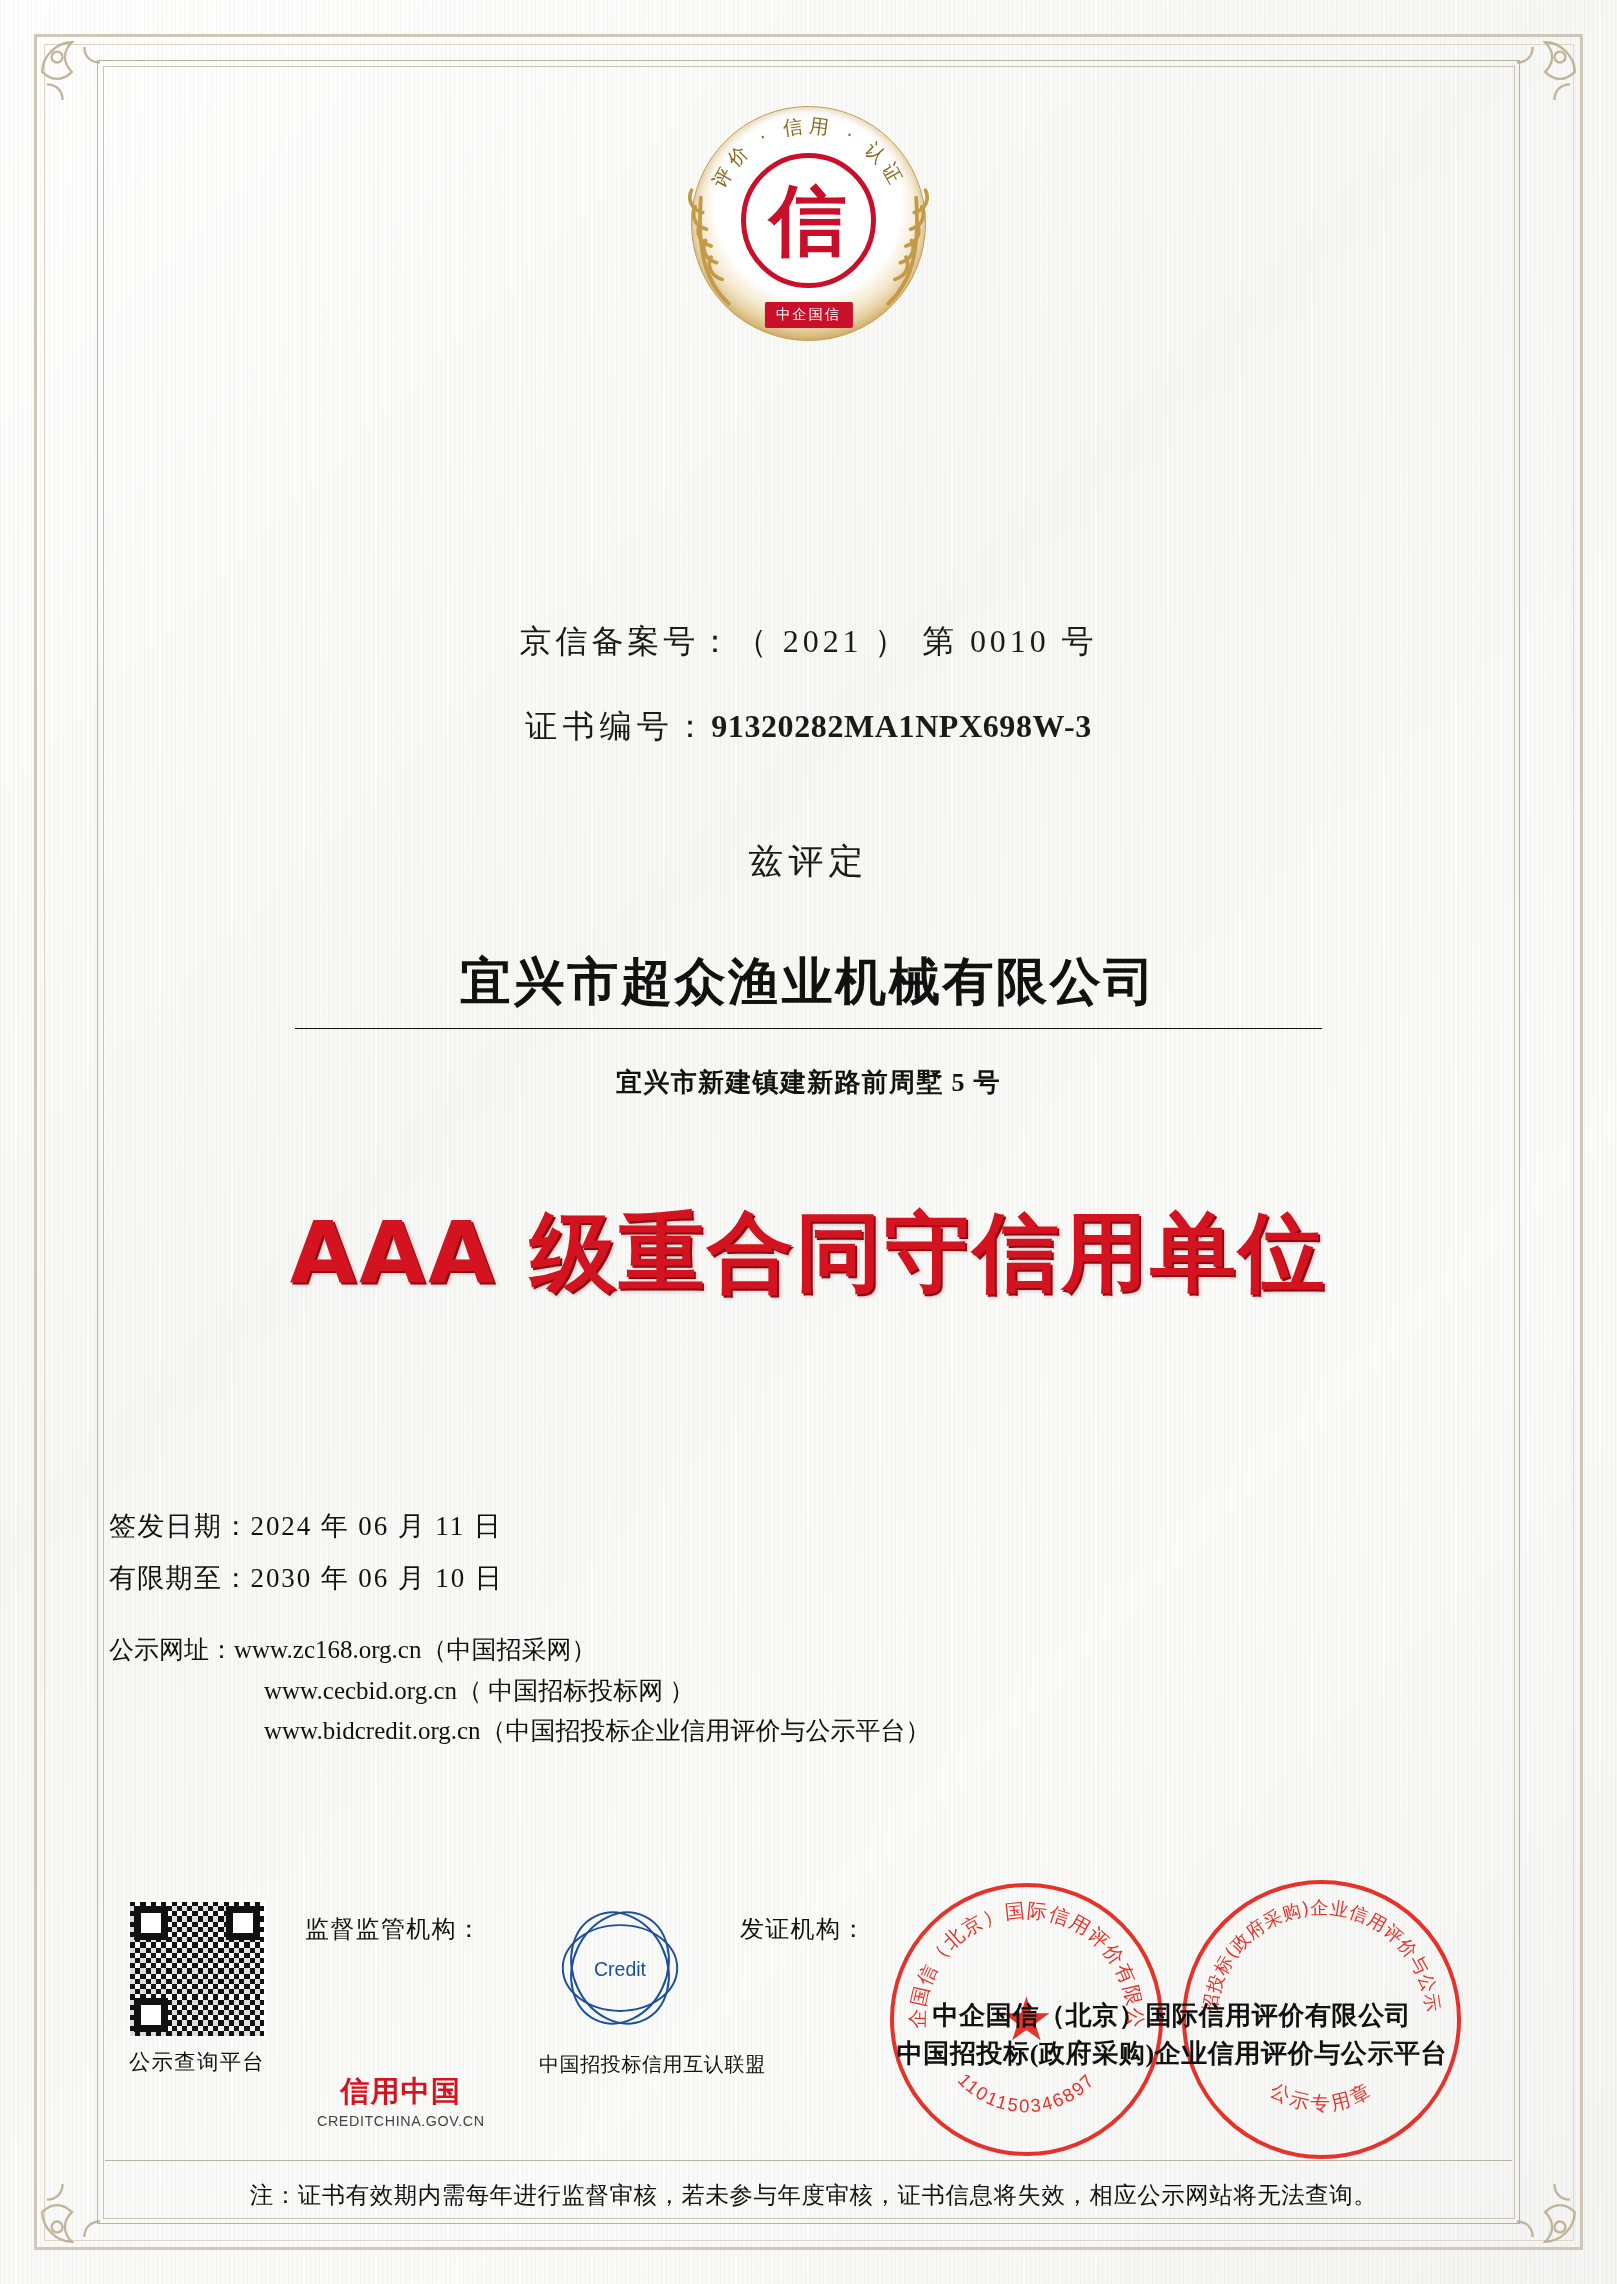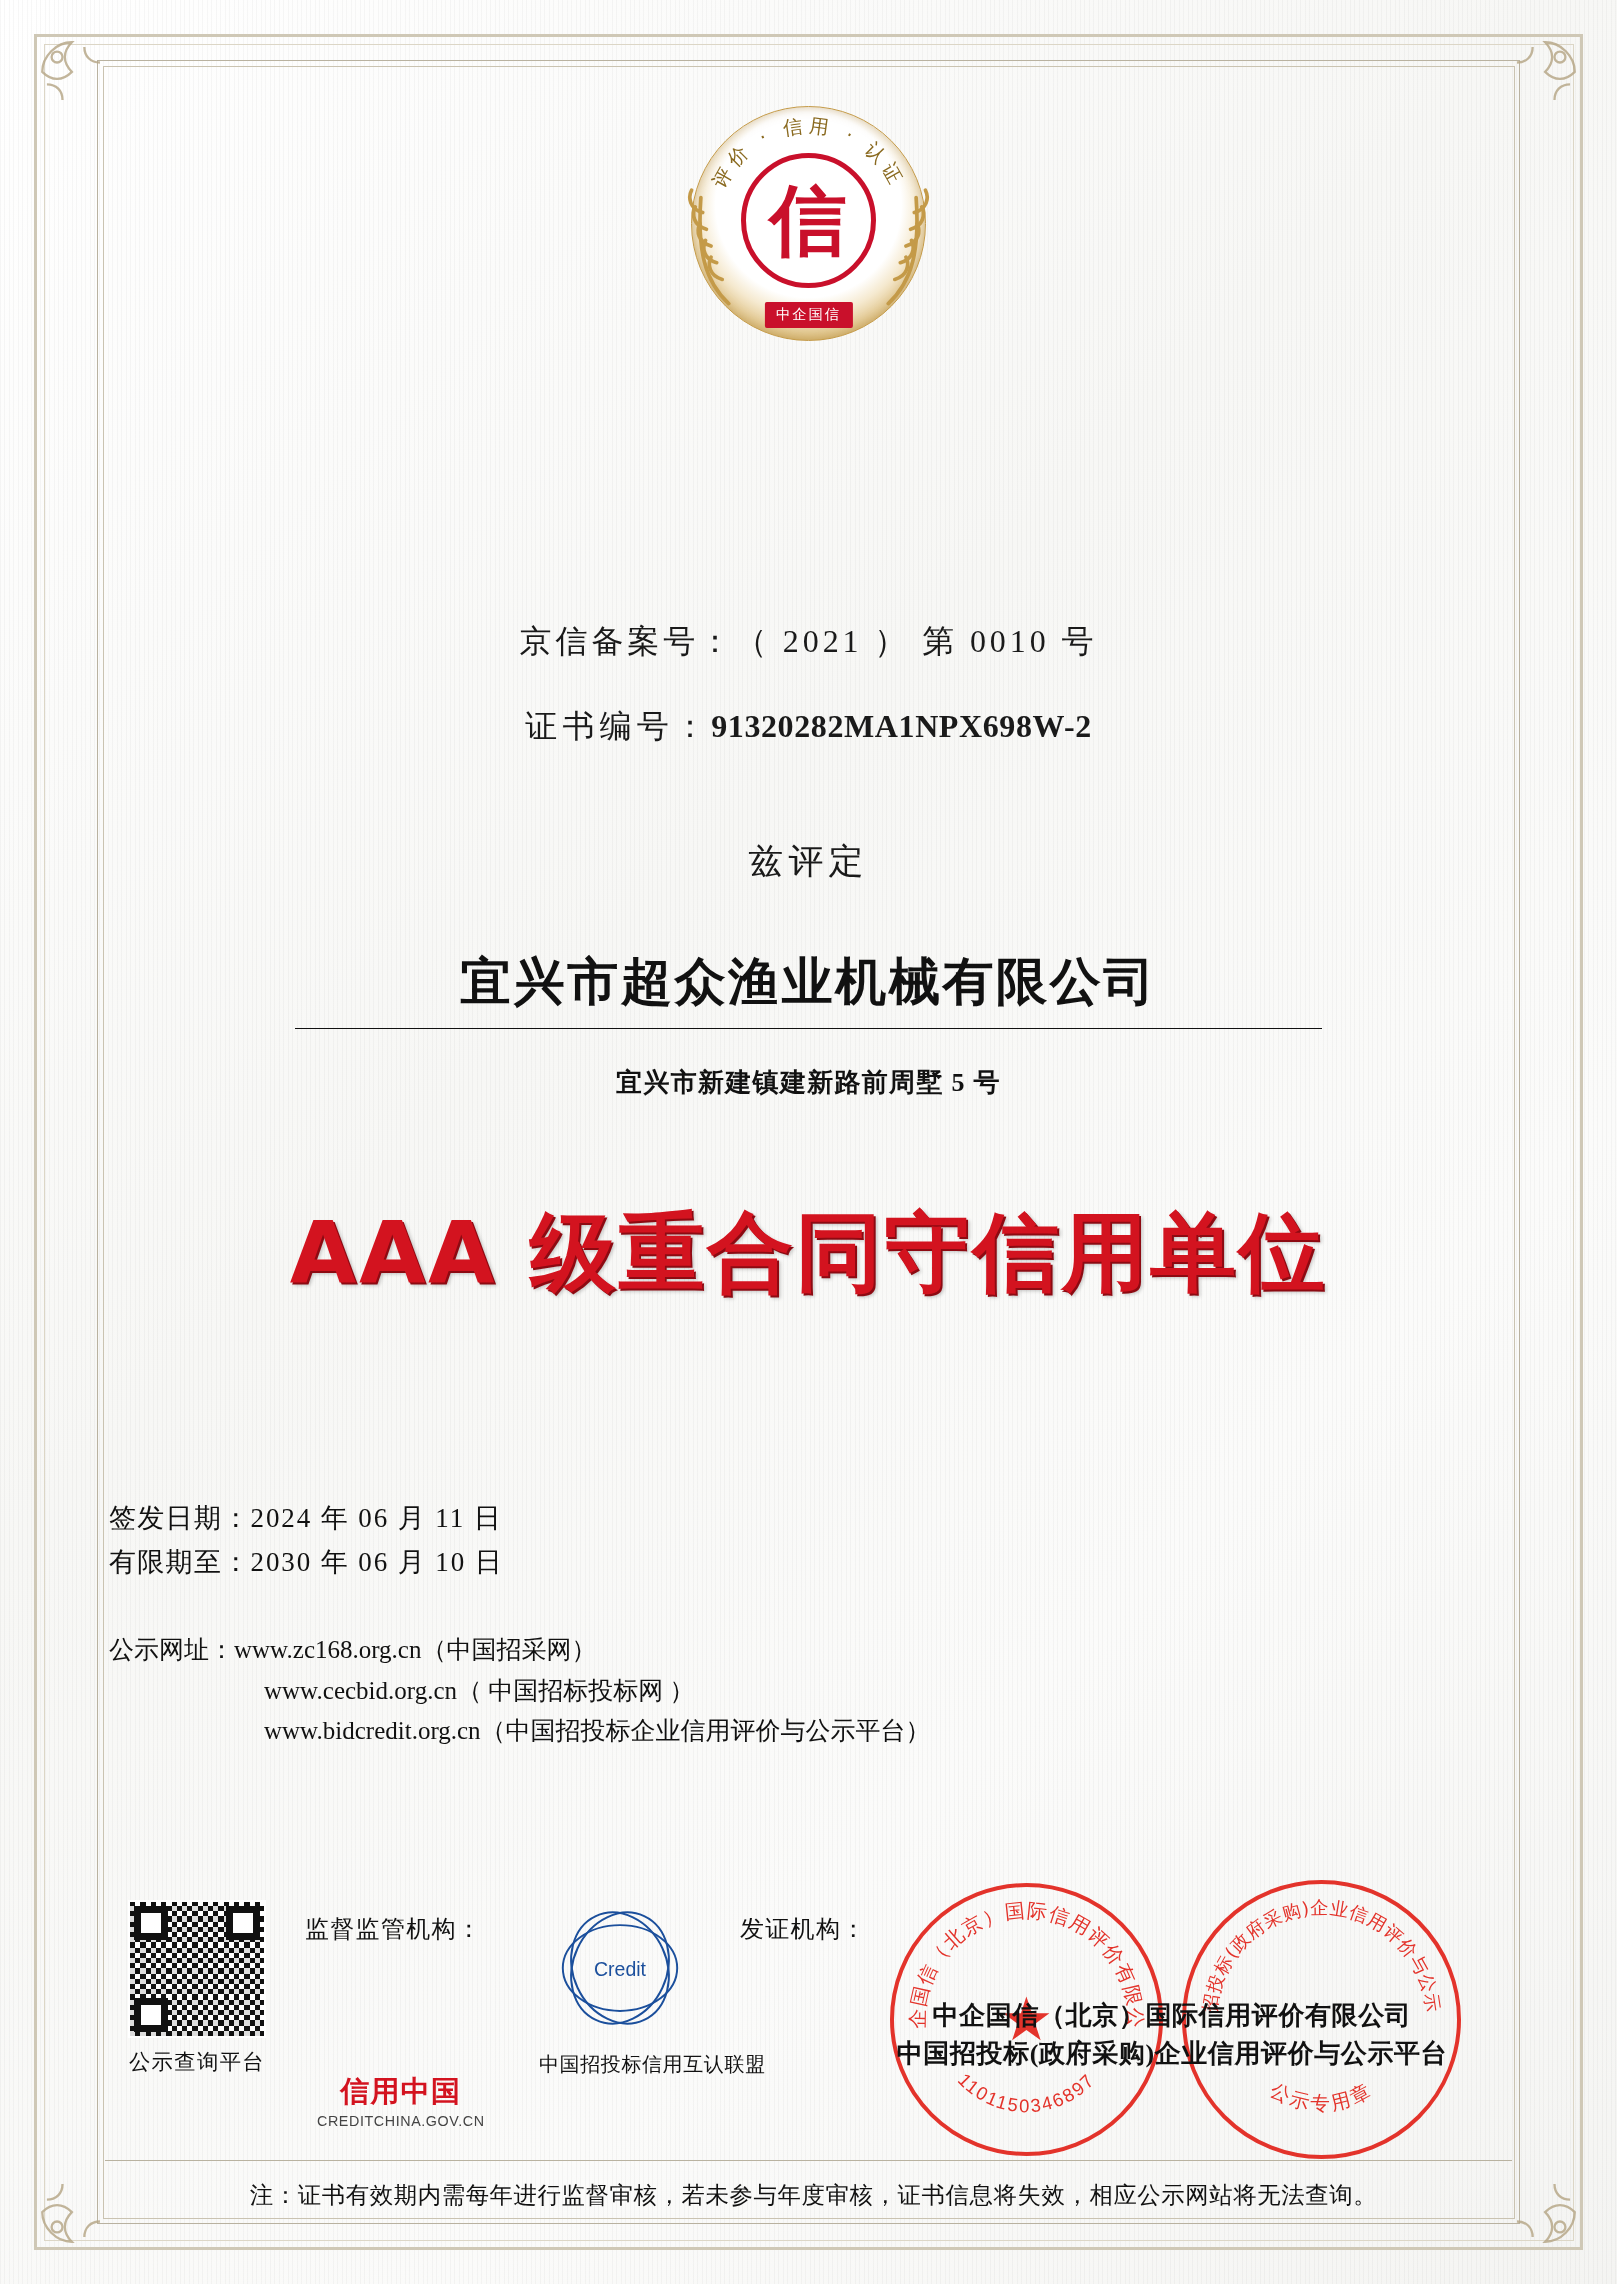--- a/index.html
+++ b/index.html
@@ -230,21 +230,21 @@
 
   
   .details {
     position: absolute;
     left: 109px;
     top: 1497px;
     color: #111111;
     font-size: 27px;
     line-height: 1.62;
   }
-  .details .row { white-space: nowrap; }
+  .details .row { white-space: nowrap; margin-top: 8px; }
   .details .lbl { letter-spacing: 1.3px; }
   .details .val { letter-spacing: 1.9px; }
   .urls {
     position: absolute;
     left: 109px;
     top: 1630px;
     font-family: Liberation Serif, serif;
     font-size: 25px;
     line-height: 1.62;
     color: #111111;
@@ -477,21 +477,21 @@
       <div class="bottom-banner">中企国信</div>
     </div>
   </div>
 
 
   <div class="record-line">
     <span>京信备案号：</span><span>（</span>&nbsp;<span>2021</span>&nbsp;<span>）</span>&nbsp;<span>第</span>&nbsp;<span>0010</span>&nbsp;<span>号</span>
   </div>
 
   <div class="cert-no-line">
-    <span class="label">证书编号：</span><span class="value">91320282MA1NPX698W-2</span>
+    <span class="label">证书编号：</span><span class="value">91320282MA1NPX698W-3</span>
   </div>
 
   <div class="hereby">兹评定</div>
 
   <div class="company-name">宜兴市超众渔业机械有限公司</div>
   <div class="company-underline"></div>
   <div class="company-address">宜兴市新建镇建新路前周墅 5 号</div>
 
   <div class="award">AAA 级重合同守信用单位</div>
 

